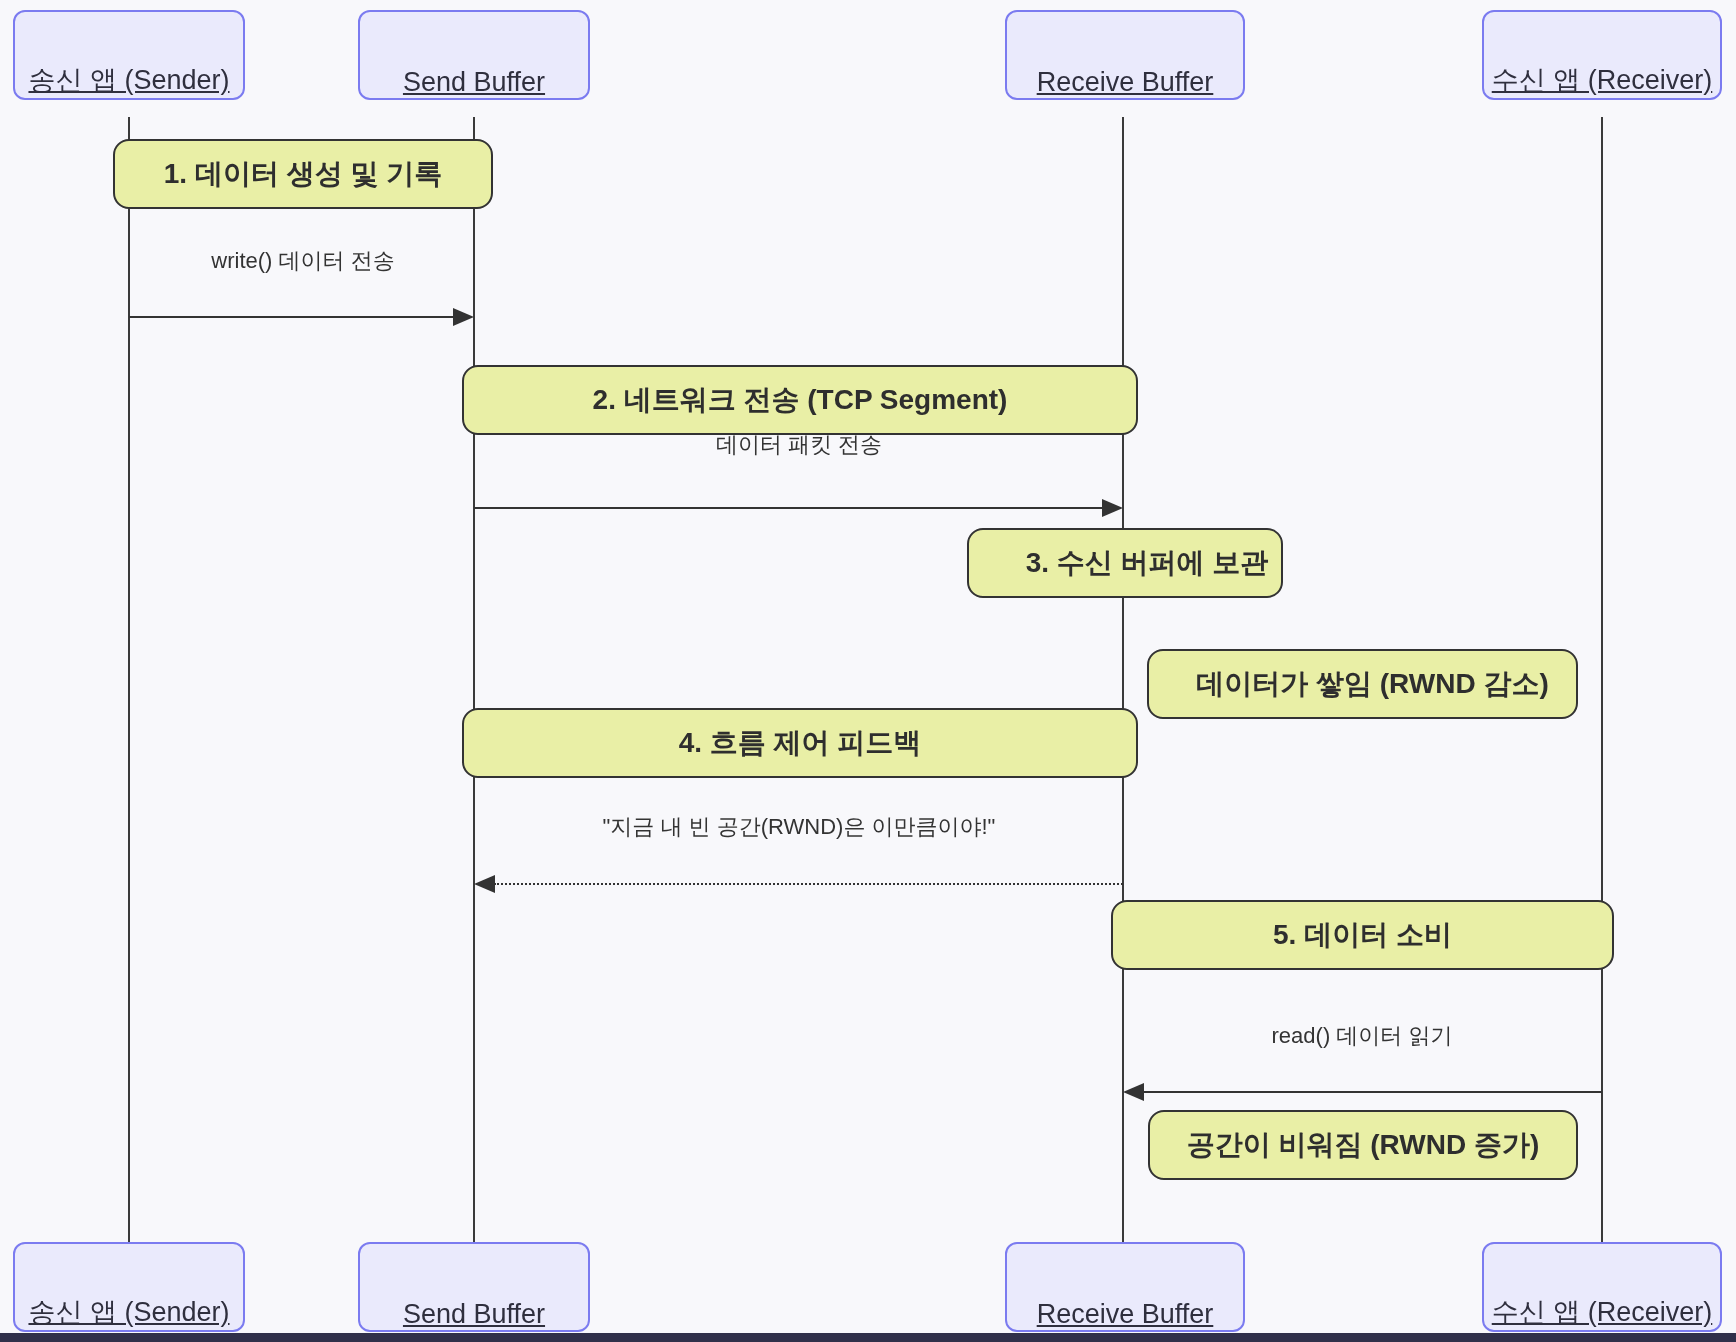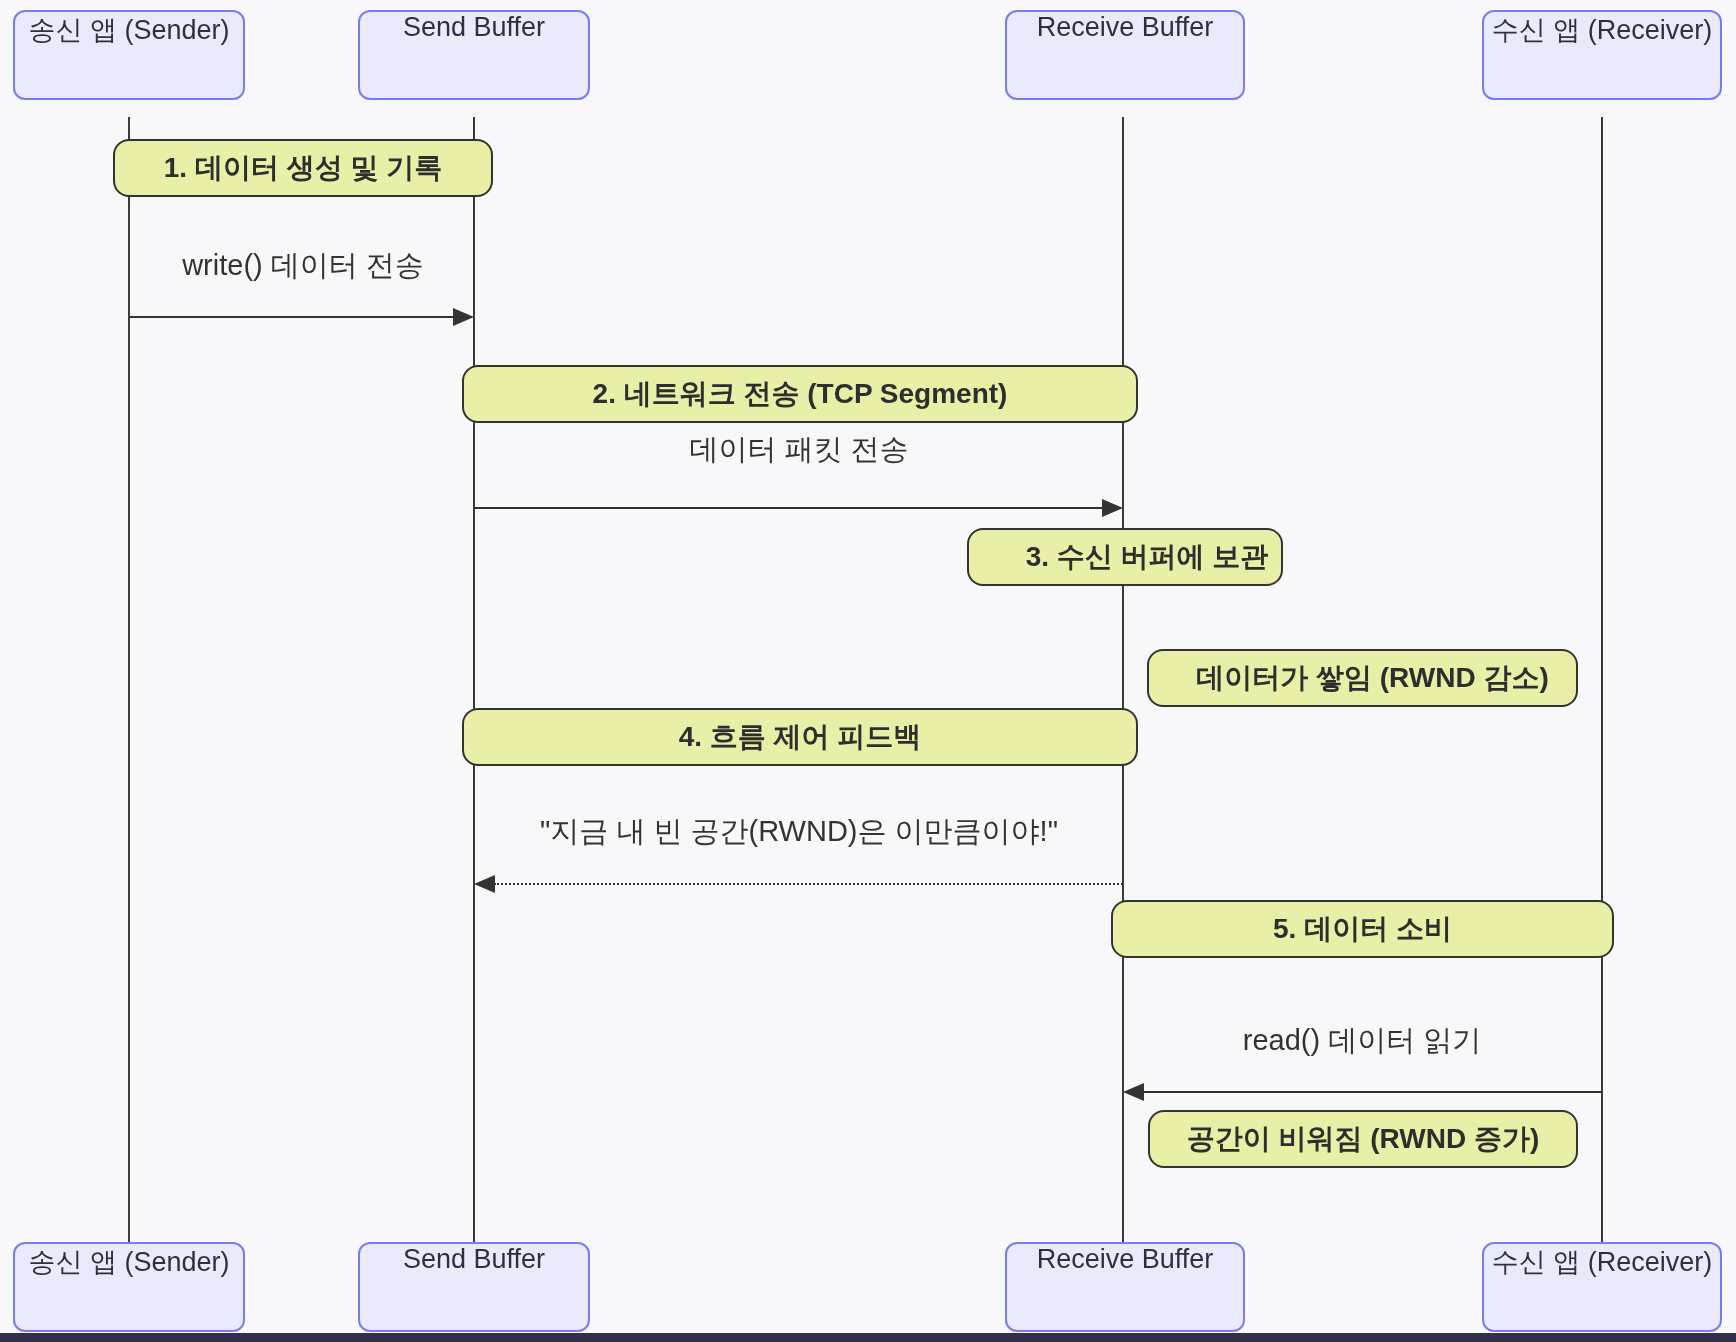--- a/index.html
+++ b/index.html
@@ -6,40 +6,41 @@
   .stage{
     position:relative;width:1736px;height:1342px;overflow:hidden;
     background:#f8f8fb;
     font-family:"Liberation Sans","DejaVu Sans",sans-serif;
     color:#333;
   }
   
   .actor{
     position:absolute;height:90px;
     background:#eaeafc;border:2px solid #7b7bf0;border-radius:12px;
-    display:flex;align-items:flex-start;justify-content:center;
+    display:flex;align-items:flex-end;justify-content:center;
     font-size:27px;color:#2f2f3e;white-space:nowrap;
     box-sizing:border-box;
+    text-decoration:underline;
   }
   
   .lifeline{
     position:absolute;width:0;border-left:2px solid #3a3a3a;
     top:117px;height:1125px;
   }
   
   .note{
-    position:absolute;height:58px;
+    position:absolute;height:70px;
     background:#e9efa6;border:2px solid #333;border-radius:16px;
     display:flex;align-items:center;justify-content:center;
     font-size:28px;font-weight:700;color:#2e2e2e;white-space:nowrap;
     box-sizing:border-box;
   }
   
   .msg-label{
-    position:absolute;font-size:29px;color:#333;text-align:center;
+    position:absolute;font-size:22px;color:#333;text-align:center;
     white-space:nowrap;transform:translateX(-50%);
   }
   
   .arrow-line{position:absolute;height:0;border-top:2.5px solid #333;}
   .arrow-line.dotted{border-top:2.5px dotted #333;}
   
   .head{position:absolute;width:0;height:0;}
   .head.right{border-top:9px solid transparent;border-bottom:9px solid transparent;border-left:21px solid #333;}
   .head.left{border-top:9px solid transparent;border-bottom:9px solid transparent;border-right:21px solid #333;}
   

